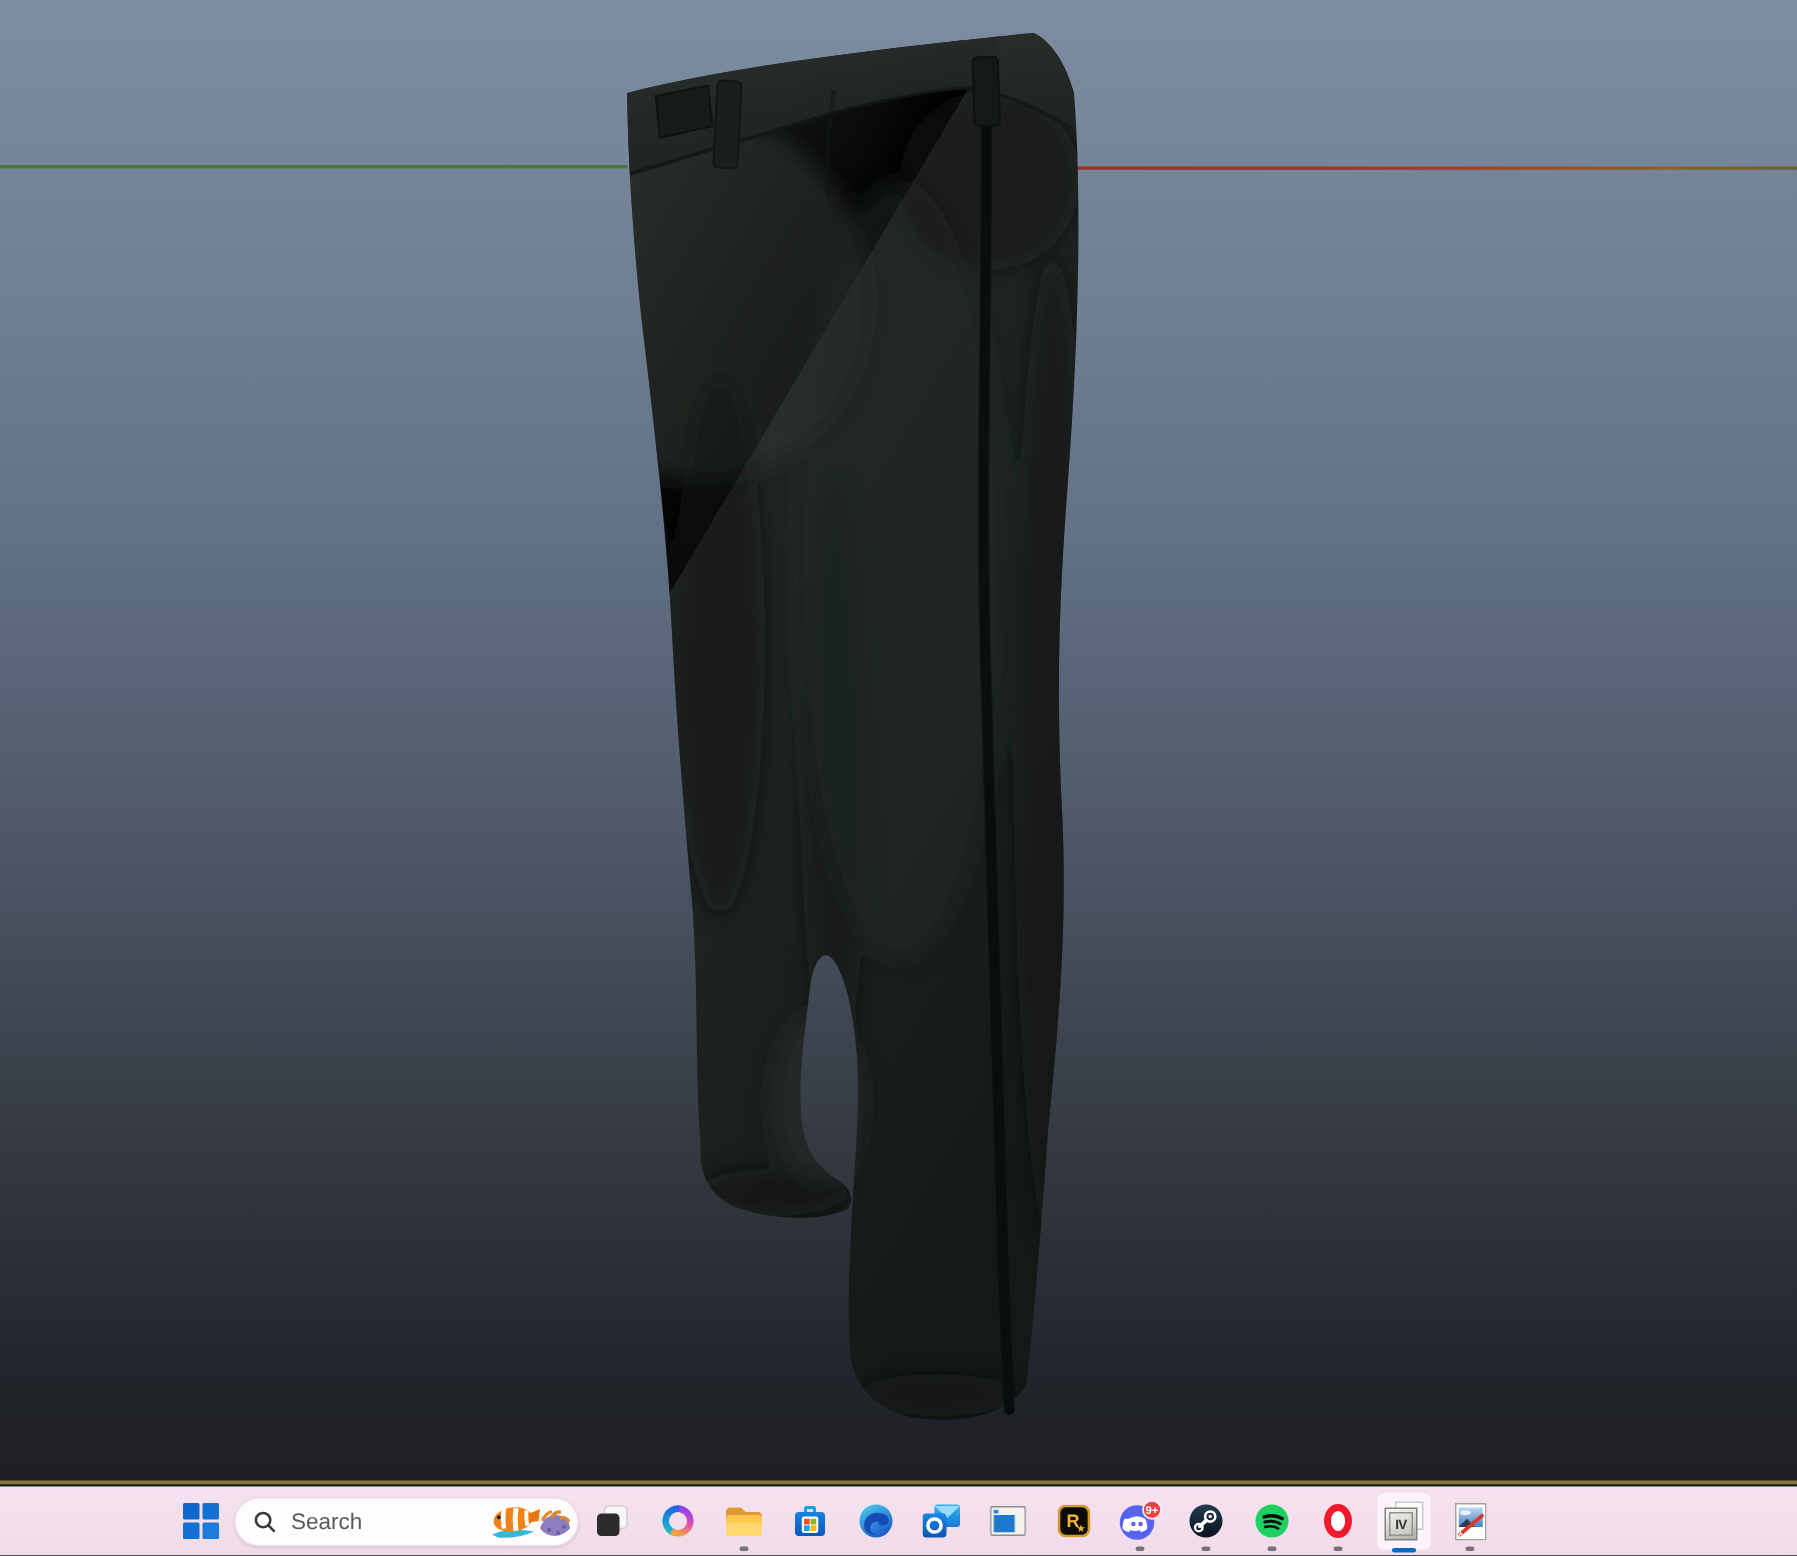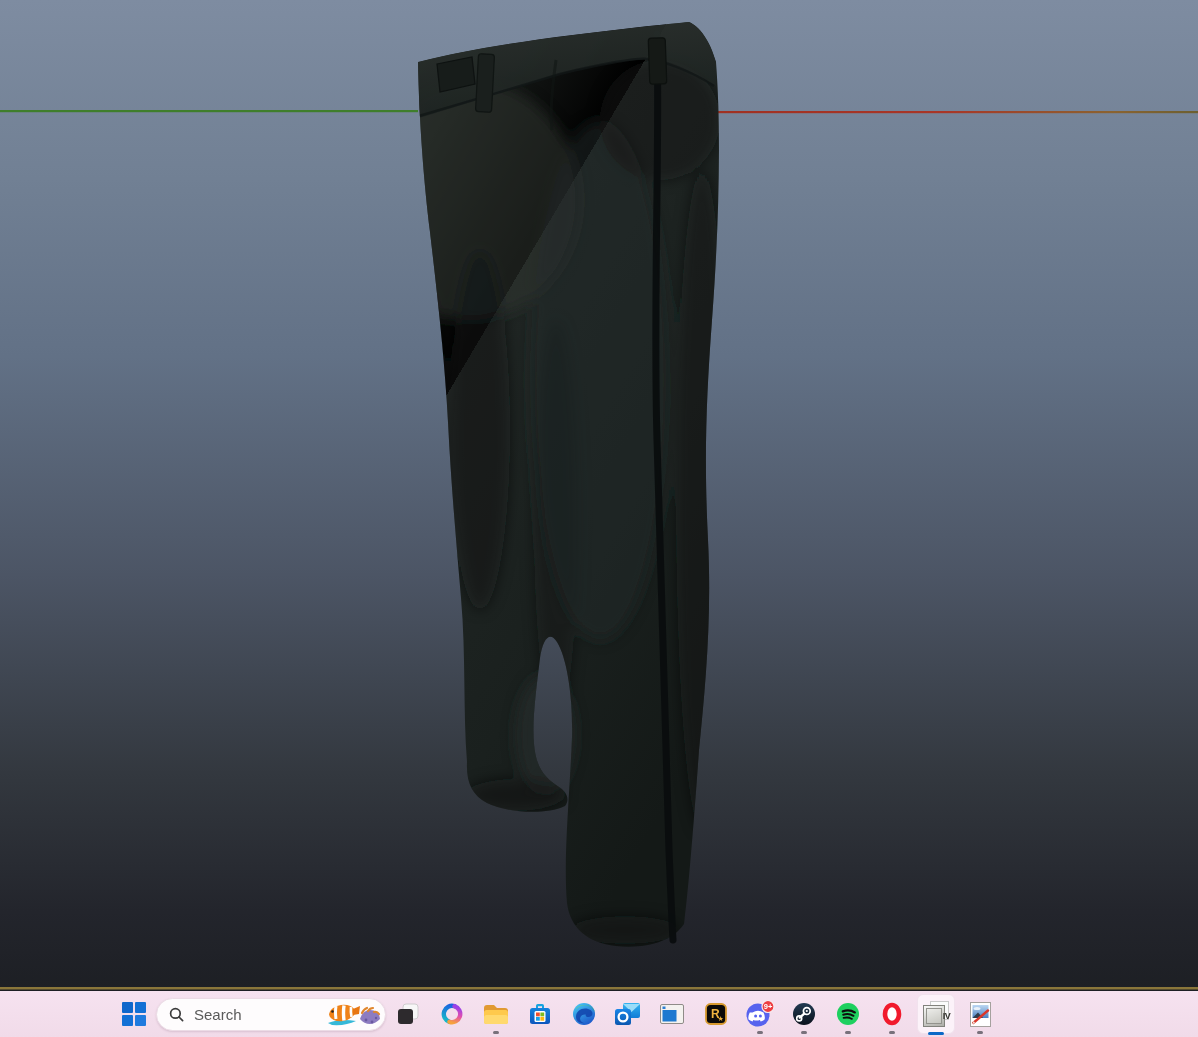--- a/index.html
+++ b/index.html
@@ -58,21 +58,21 @@
     position:absolute;left:0;bottom:0;width:22px;height:22px;
     background:linear-gradient(160deg,#fafaf8,#aeaea8);
     border:1px solid #82827c;box-sizing:border-box;
     display:flex;align-items:center;justify-content:center;
   }
   .iv-inner{
     width:16px;height:16px;background:linear-gradient(160deg,#ededea,#c6c6c0);
     border:1px solid #93938d;box-sizing:border-box;
     display:flex;align-items:center;justify-content:center;
   }
-  .iv-inner span{font:bold 9px "Liberation Sans",sans-serif;color:#34342f;letter-spacing:-0.5px;padding-left:25px;}
+  .iv-inner span{font:bold 9px "Liberation Sans",sans-serif;color:#34342f;letter-spacing:-0.5px;}
   .icon-svg{display:block;}
 </style>
 </head>
 <body>
 
 <div class="viewport">
   <svg width="1198" height="991" viewBox="0 0 1198 991">
     <defs>
       <linearGradient id="pantsGrad" x1="0" y1="0" x2="0.55" y2="1">
         <stop offset="0" stop-color="#282e2b"></stop>

